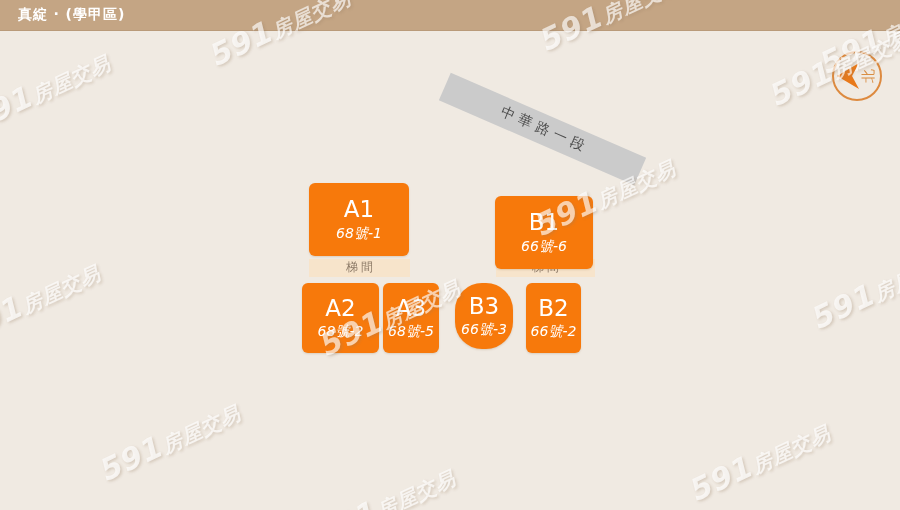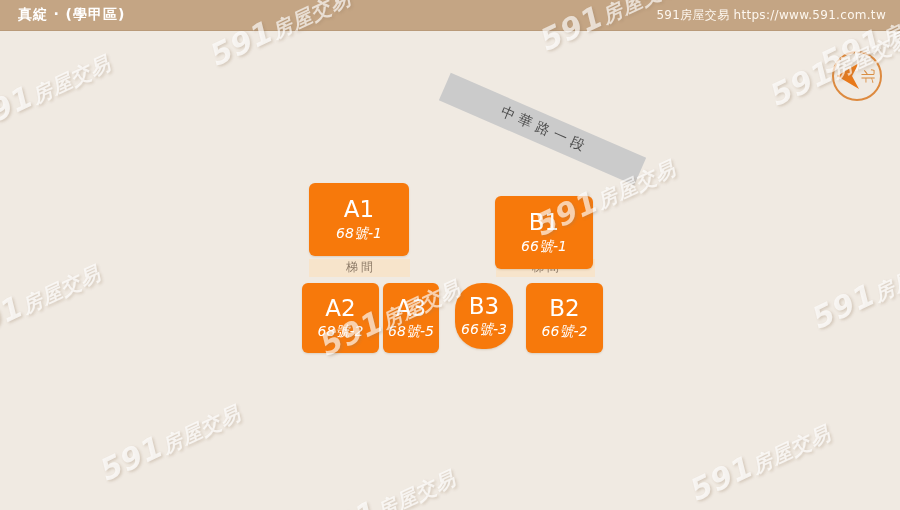--- a/index.html
+++ b/index.html
@@ -56,21 +56,21 @@
     color: #ffffff; z-index: 3; cursor: pointer;
     box-shadow: 0 1px 2px rgba(120, 80, 30, 0.18);
   }
   .block-label   { font-size: 23px; font-weight: normal; line-height: 1.15; }
   .block-address { font-size: 14px; margin-top: 2px; font-style: italic; }
   .blk-a1 { left: 309px; top: 183px; width: 100px; height: 73px; }
   .blk-b1 { left: 495px; top: 196px; width:  98px; height: 73px; }
   .blk-a2 { left: 302px; top: 283px; width:  77px; height: 70px; }
   .blk-a3 { left: 383px; top: 283px; width:  56px; height: 70px; }
   .blk-b3 { left: 455px; top: 283px; width:  58px; height: 66px; border-radius: 27px; }
-  .blk-b2 { left: 526px; top: 283px; width:  77px; height: 70px; }
+  .blk-b2 { left: 526px; top: 283px; width:  55px; height: 70px; }
 
   
   .compass { position: absolute; left: 831px; top: 50px; width: 52px; height: 52px; z-index: 4; }
 
   
   #watermark-layer {
     position: absolute; left: 0; top: 0; width: 900px; height: 510px;
     z-index: 10; pointer-events: none; overflow: hidden;
   }
   .wm {
@@ -83,41 +83,40 @@
   .wm .wm-brand { font-size: 30px; letter-spacing: 1px; }
   .wm .wm-name  { font-size: 20px; letter-spacing: 1px; }
 </style>
 </head>
 <body>
 
 <div id="stage">
 
   <div class="header">
     <span class="header-title">真綻 ‧ (學甲區)</span>
-    <span class="header-site">591房屋交易 https://www.591.com.tw</span>
   </div>
 
   <div class="road road-top">
     <span>中華路一段</span>
   </div>
 
   <div class="stair stair-1">
     <span>梯間</span>
   </div>
   <div class="stair stair-2">
     <span>梯間</span>
   </div>
 
   <div class="block blk-a1">
     <span class="block-label">A1</span>
     <span class="block-address">68號-1</span>
   </div>
   <div class="block blk-b1">
     <span class="block-label">B1</span>
-    <span class="block-address">66號-1</span>
+    <span class="block-address">66號-6</span>
   </div>
   <div class="block blk-a2">
     <span class="block-label">A2</span>
     <span class="block-address">68號-2</span>
   </div>
   <div class="block blk-a3">
     <span class="block-label">A3</span>
     <span class="block-address">68號-5</span>
   </div>
   <div class="block blk-b3">

